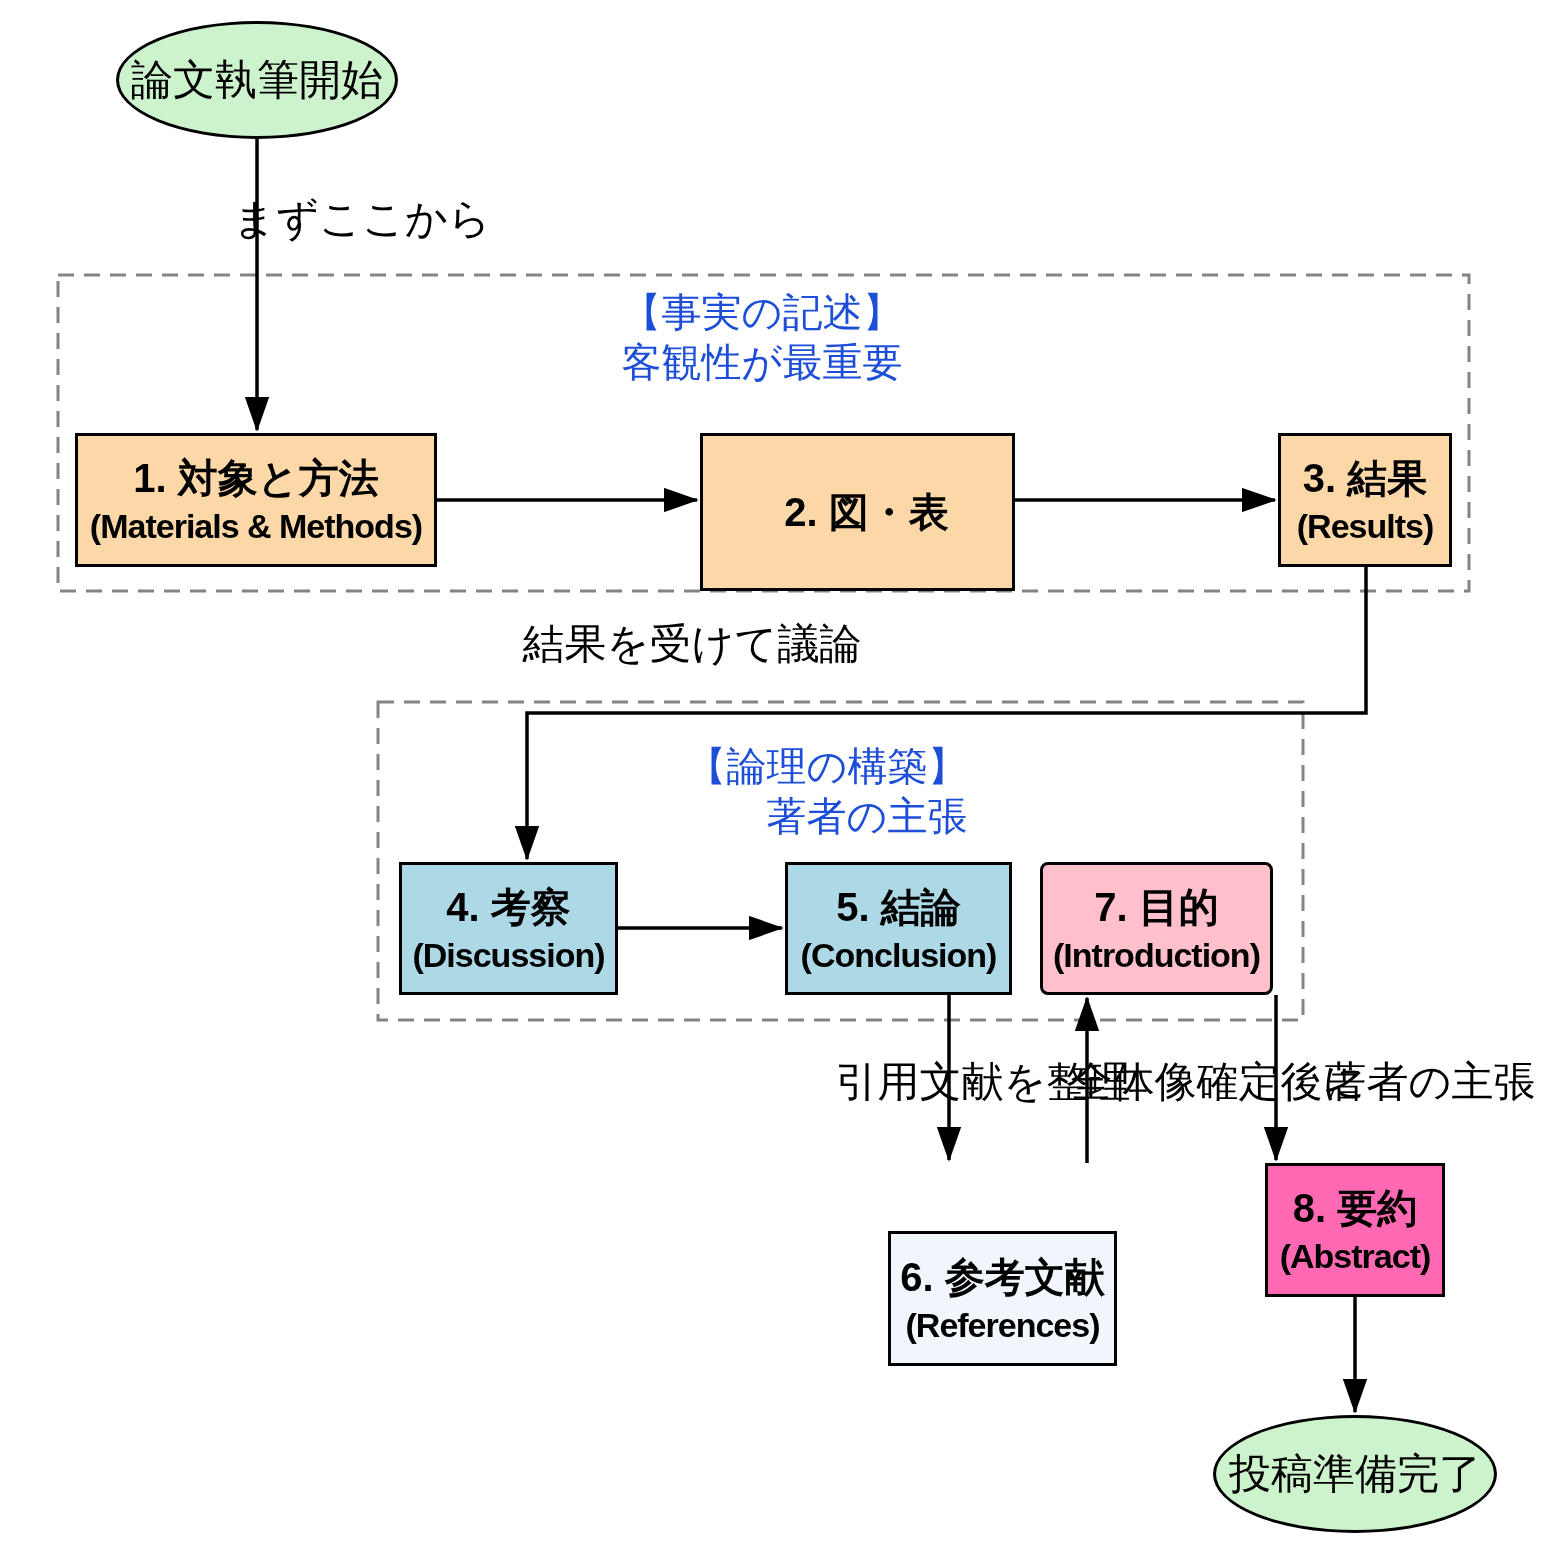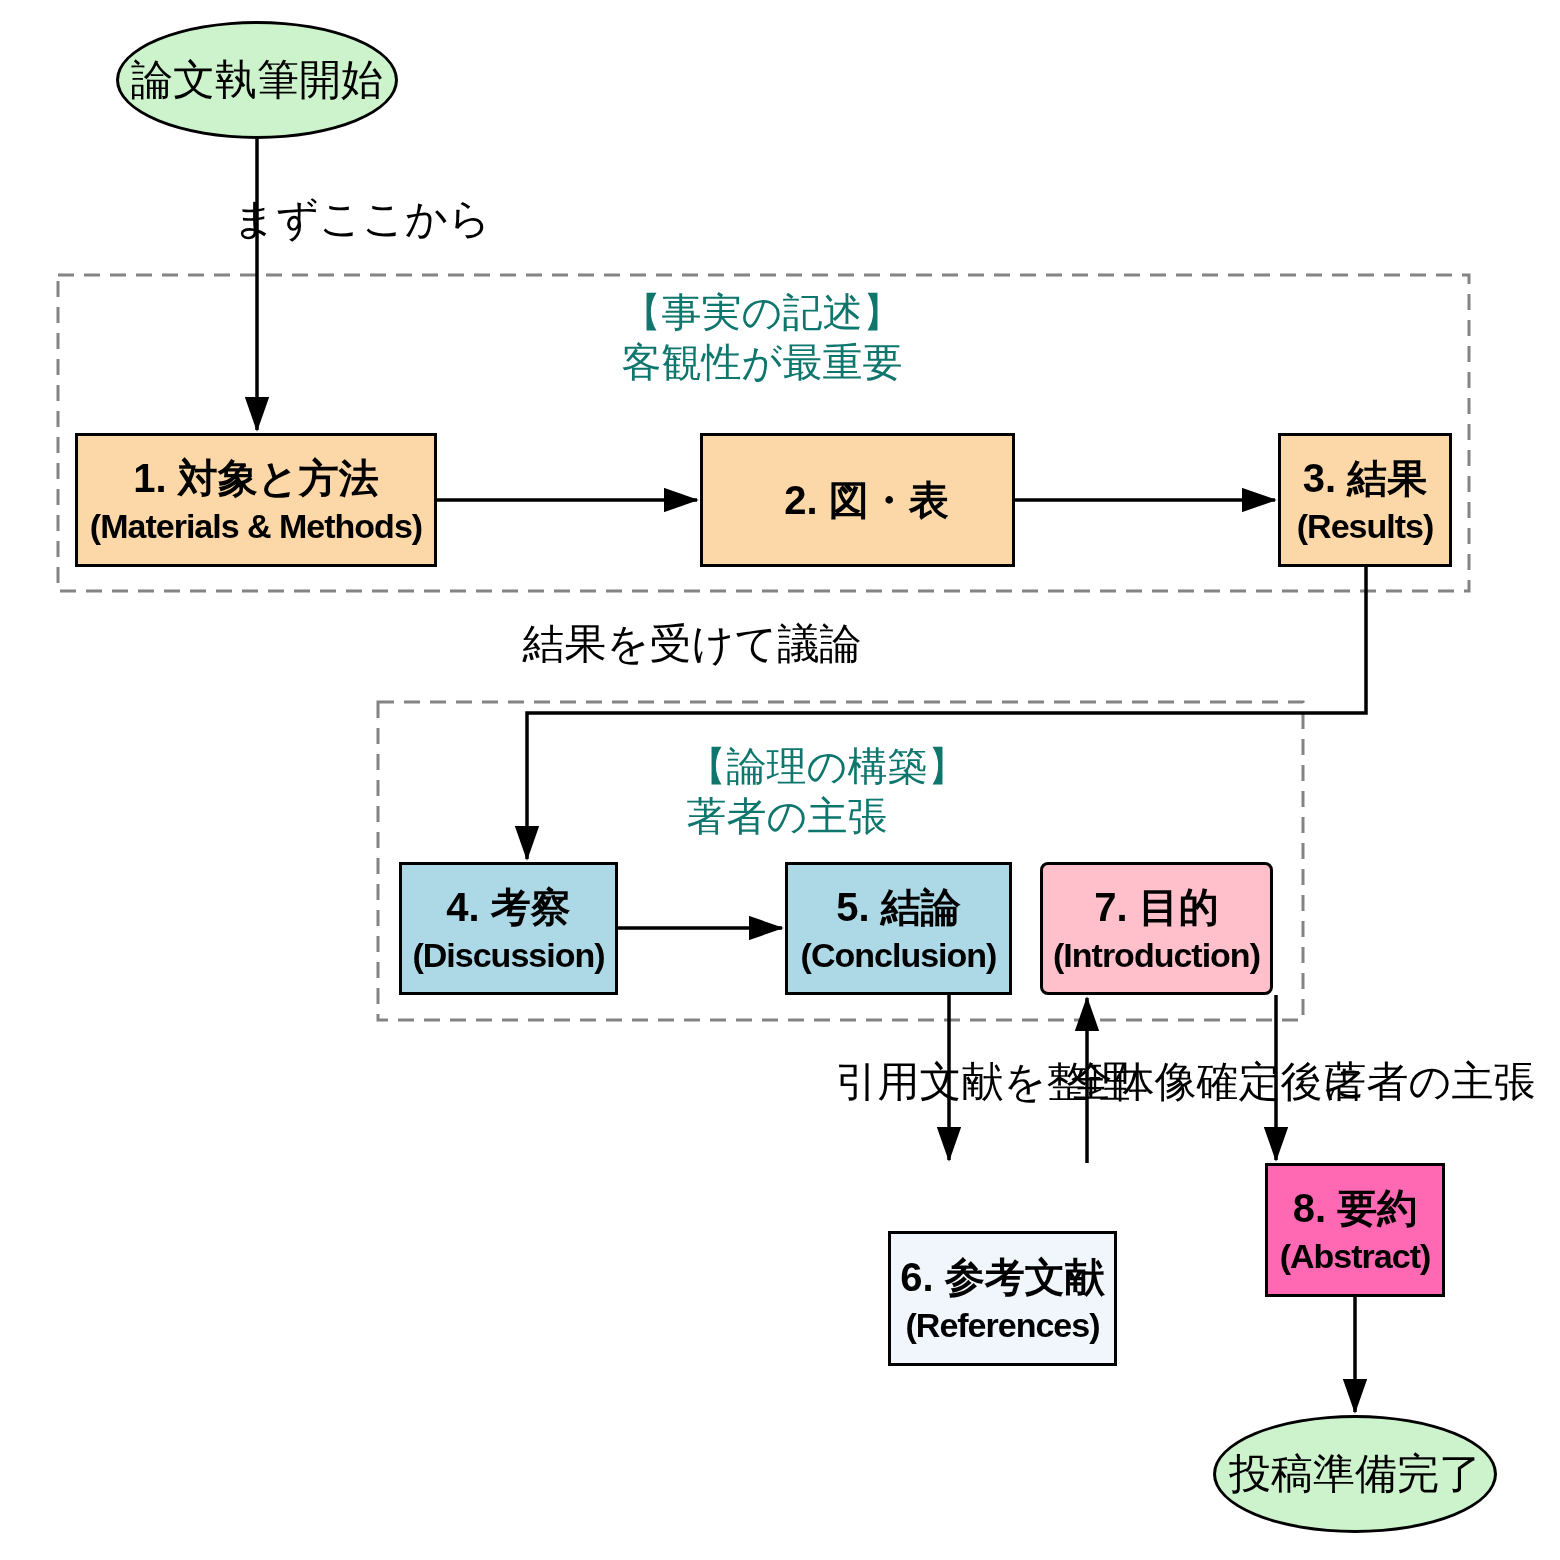--- a/index.html
+++ b/index.html
@@ -57,25 +57,25 @@
     justify-content: center;
     z-index: 2;
     font-size: 42px;
     color: #000000;
     white-space: nowrap;
   }
   .cluster-label {
     position: absolute;
     z-index: 2;
     transform: translateX(-50%);
-    text-align: left;
+    text-align: right;
     font-family: "Liberation Serif", "DejaVu Serif", serif;
     font-size: 40px;
     line-height: 50px;
-    color: #0f766e;
+    color: #1d4ed8;
     white-space: nowrap;
   }
   .edge-label {
     position: absolute;
     z-index: 3;
     transform: translateX(-50%);
     text-align: center;
     font-family: "Liberation Serif", "DejaVu Serif", serif;
     font-size: 42px;
     line-height: 52px;
@@ -123,21 +123,21 @@
   <div class="cluster-label" style="left:827px; top:742px;">
     <div>【論理の構築】</div>
     <div>著者の主張</div>
   </div>
 
   <div class="node" style="left: 75px; top: 433px; width: 362px; height: 134px; background-color: rgb(252, 216, 168);">
     <div class="jp">1. 対象と方法</div>
     <div class="en">(Materials &amp; Methods)</div>
   </div>
 
-  <div class="node" style="left: 700px; top: 433px; width: 315px; height: 134px; background-color: rgb(252, 216, 168); padding-left: 18px;">
+  <div class="node" style="left: 700px; top: 433px; width: 315px; height: 158px; background-color: rgb(252, 216, 168); padding-left: 18px;">
     <div class="jp">2. 図・表</div>
   </div>
 
   <div class="node" style="left: 1278px; top: 433px; width: 174px; height: 134px; background-color: rgb(252, 216, 168);">
     <div class="jp">3. 結果</div>
     <div class="en">(Results)</div>
   </div>
 
   <div class="node" style="left: 399px; top: 862px; width: 219px; height: 133px; background-color: rgb(173, 216, 230);">
     <div class="jp">4. 考察</div>

